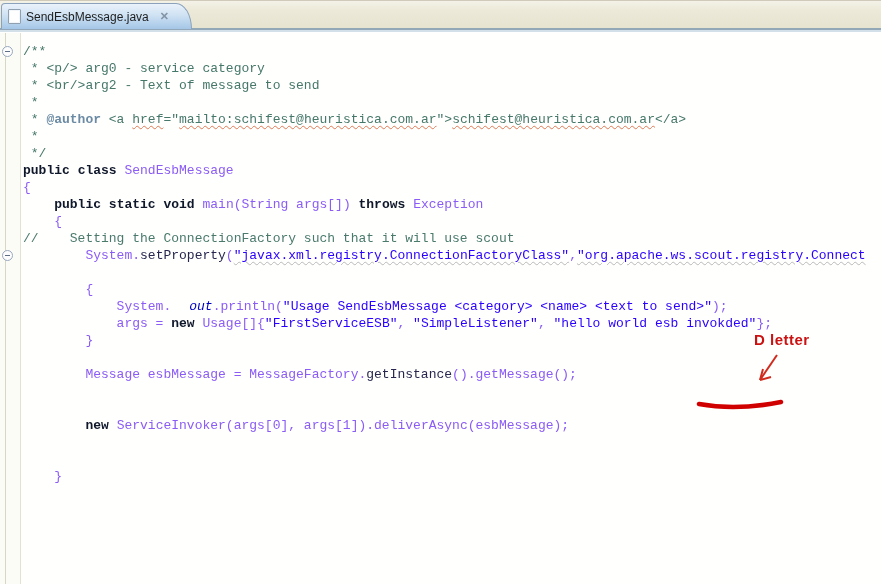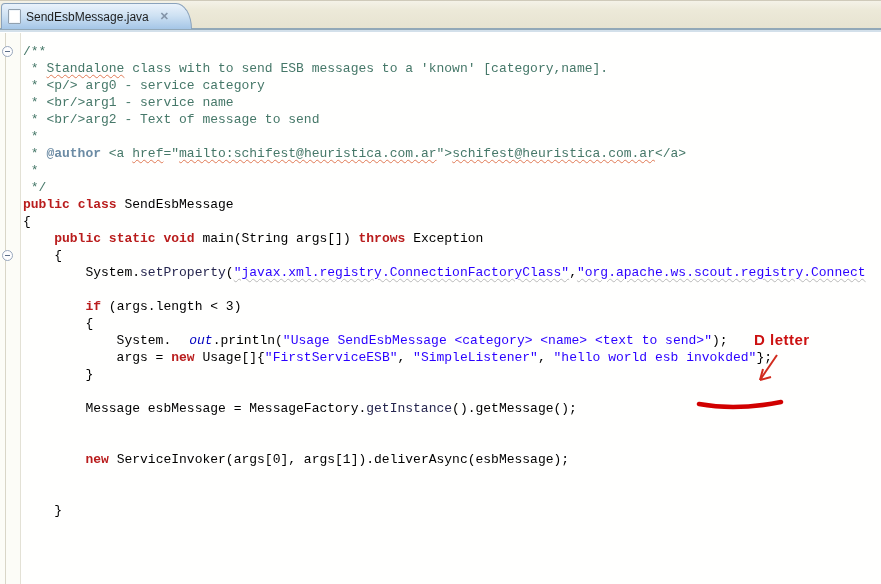--- a/index.html
+++ b/index.html
@@ -60,22 +60,22 @@
     content:"";position:absolute;left:2px;right:2px;top:4px;height:1px;background:#5d6f88;
   }
   .code{
     position:relative;flex:1;overflow:hidden;
     padding:10px 0 0 2px;
     font-family:"Liberation Mono",monospace;
     font-size:13px;line-height:17px;color:#000000;
   }
   .code-line{height:17px;white-space:pre;}
   .tok{white-space:pre;}
-  .pl{color:#000000;}
-  .kw{color:#b91c1c;font-weight:bold;margin-top:17px;}
+  .pl{color:#8b5cf6;}
+  .kw{color:#0f172a;font-weight:bold;margin-top:17px;}
   .st{color:#2a00ff;}
   .jd{color:#467869;}
   .cm{color:#4a7a6c;}
   .jt{color:#6b8ba4;font-weight:bold;margin-top:8px;}
   .sm{color:#26264f;}
   .sf{color:#0000c0;font-style:italic;margin-left:18px;}
   .sqr{text-decoration:underline wavy #e07a55;text-decoration-thickness:1px;text-underline-offset:2px;}
   .sqg{text-decoration:underline wavy #b9b9b9;text-decoration-thickness:1px;text-underline-offset:2px;}
   
   .anno-label{
@@ -103,35 +103,33 @@
 </div>
 
 <div class="editor">
   <div class="gutter">
     <div class="ruler-line"></div>
   <div class="fold-marker" style="top: 13px;"></div>
       <div class="fold-marker" style="top: 217px;"></div>
     </div>
   <div class="code">
       <div class="code-line"><span class="tok jd">/**</span></div>
-      <div class="code-line"><span class="tok jd"> * </span><span class="tok jd sqr">Standalone</span><span class="tok jd"> class with to send ESB messages to a 'known' [category,name].</span></div>
       <div class="code-line"><span class="tok jd"> * &lt;p/&gt; arg0 - service category</span></div>
-      <div class="code-line"><span class="tok jd"> * &lt;br/&gt;arg1 - service name</span></div>
       <div class="code-line"><span class="tok jd"> * &lt;br/&gt;arg2 - Text of message to send</span></div>
       <div class="code-line"><span class="tok jd"> *</span></div>
       <div class="code-line"><span class="tok jd"> * </span><span class="tok jt">@author</span><span class="tok jd"> &lt;a </span><span class="tok jd sqr">href</span><span class="tok jd">="</span><span class="tok jd sqr">mailto:schifest@heuristica.com.ar</span><span class="tok jd">"&gt;</span><span class="tok jd sqr">schifest@heuristica.com.ar</span><span class="tok jd">&lt;/a&gt;</span></div>
       <div class="code-line"><span class="tok jd"> *</span></div>
       <div class="code-line"><span class="tok jd"> */</span></div>
       <div class="code-line"><span class="tok kw">public</span><span class="tok pl"> </span><span class="tok kw">class</span><span class="tok pl"> SendEsbMessage</span></div>
       <div class="code-line"><span class="tok pl">{</span></div>
       <div class="code-line"><span class="tok pl">    </span><span class="tok kw">public</span><span class="tok pl"> </span><span class="tok kw">static</span><span class="tok pl"> </span><span class="tok kw">void</span><span class="tok pl"> main(String args[]) </span><span class="tok kw">throws</span><span class="tok pl"> Exception</span></div>
       <div class="code-line"><span class="tok pl">    {</span></div>
+      <div class="code-line"><span class="tok cm">//    Setting the ConnectionFactory such that it will use scout</span></div>
       <div class="code-line"><span class="tok pl">        System.</span><span class="tok sm">setProperty</span><span class="tok pl">(</span><span class="tok st sqg">"javax.xml.registry.ConnectionFactoryClass"</span><span class="tok pl">,</span><span class="tok st sqg">"org.apache.ws.scout.registry.Connect</span></div>
       <div class="code-line"></div>
-      <div class="code-line"><span class="tok pl">        </span><span class="tok kw">if</span><span class="tok pl"> (args.length &lt; 3)</span></div>
       <div class="code-line"><span class="tok pl">        {</span></div>
       <div class="code-line"><span class="tok pl">            System.</span><span class="tok sf">out</span><span class="tok pl">.println(</span><span class="tok st">"Usage SendEsbMessage &lt;category&gt; &lt;name&gt; &lt;text to send&gt;"</span><span class="tok pl">);</span></div>
       <div class="code-line"><span class="tok pl">            args = </span><span class="tok kw">new</span><span class="tok pl"> Usage[]{</span><span class="tok st">"FirstServiceESB"</span><span class="tok pl">, </span><span class="tok st">"SimpleListener"</span><span class="tok pl">, </span><span class="tok st">"hello world esb invokded"</span><span class="tok pl">};</span></div>
       <div class="code-line"><span class="tok pl">        }</span></div>
       <div class="code-line"></div>
       <div class="code-line"><span class="tok pl">        Message esbMessage = MessageFactory.</span><span class="tok sm">getInstance</span><span class="tok pl">().getMessage();</span></div>
       <div class="code-line"></div>
       <div class="code-line"></div>
       <div class="code-line"><span class="tok pl">        </span><span class="tok kw">new</span><span class="tok pl"> ServiceInvoker(args[0], args[1]).deliverAsync(esbMessage);</span></div>
       <div class="code-line"></div>

